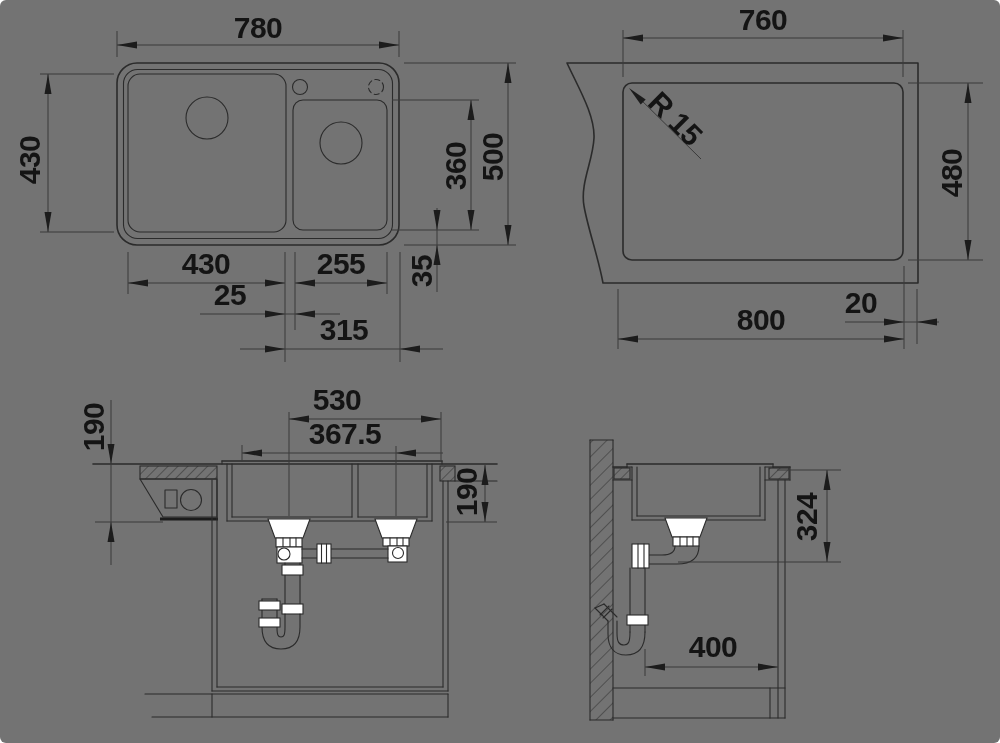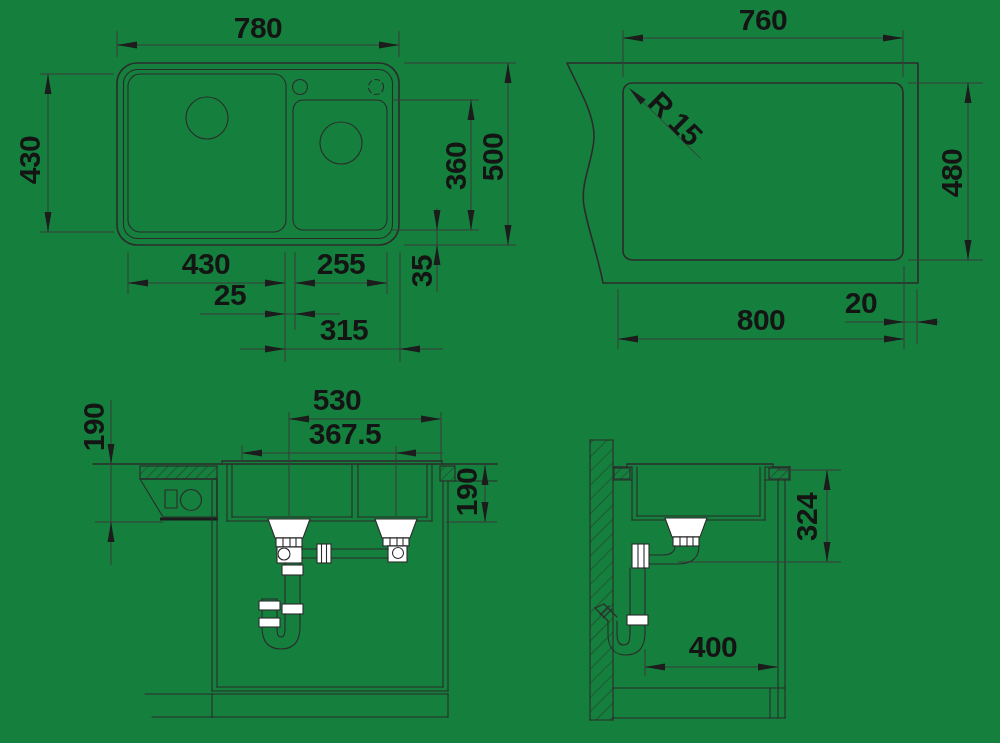--- a/index.html
+++ b/index.html
@@ -1,16 +1,16 @@
 <!DOCTYPE html>
 <html><head>
 <meta charset="utf-8">
 <style>
   html,body{margin:0;padding:0;background:#fff;}
-  .stage{position:relative;width:1000px;height:743px;background:#15803d;overflow:hidden;}
+  .stage{position:relative;width:1000px;height:743px;background:#737373;overflow:hidden;border-radius:6px;}
   .ol{stroke:#2b2b2b;stroke-width:1.6;fill:none;stroke-linecap:round;stroke-linejoin:round;}
   .tl{stroke:#2b2b2b;stroke-width:1.1;fill:none;stroke-linecap:round;stroke-linejoin:round;}
   .dl{stroke:#3a3a3a;stroke-width:1;fill:none;stroke-linecap:butt;}
   .ar{fill:#1c1c1c;stroke:none;}
   .wf{fill:#ffffff;stroke:#2b2b2b;stroke-width:1.1;}
   .hb{stroke:#2b2b2b;stroke-width:1.1;}
   .thick{stroke:#1c1c1c;stroke-width:3;fill:none;}
   text.dim{font-family:"Liberation Sans","DejaVu Sans",sans-serif;font-weight:bold;font-size:30px;fill:#141414;letter-spacing:-0.5px;text-anchor:middle;}
 </style>
 </head>

